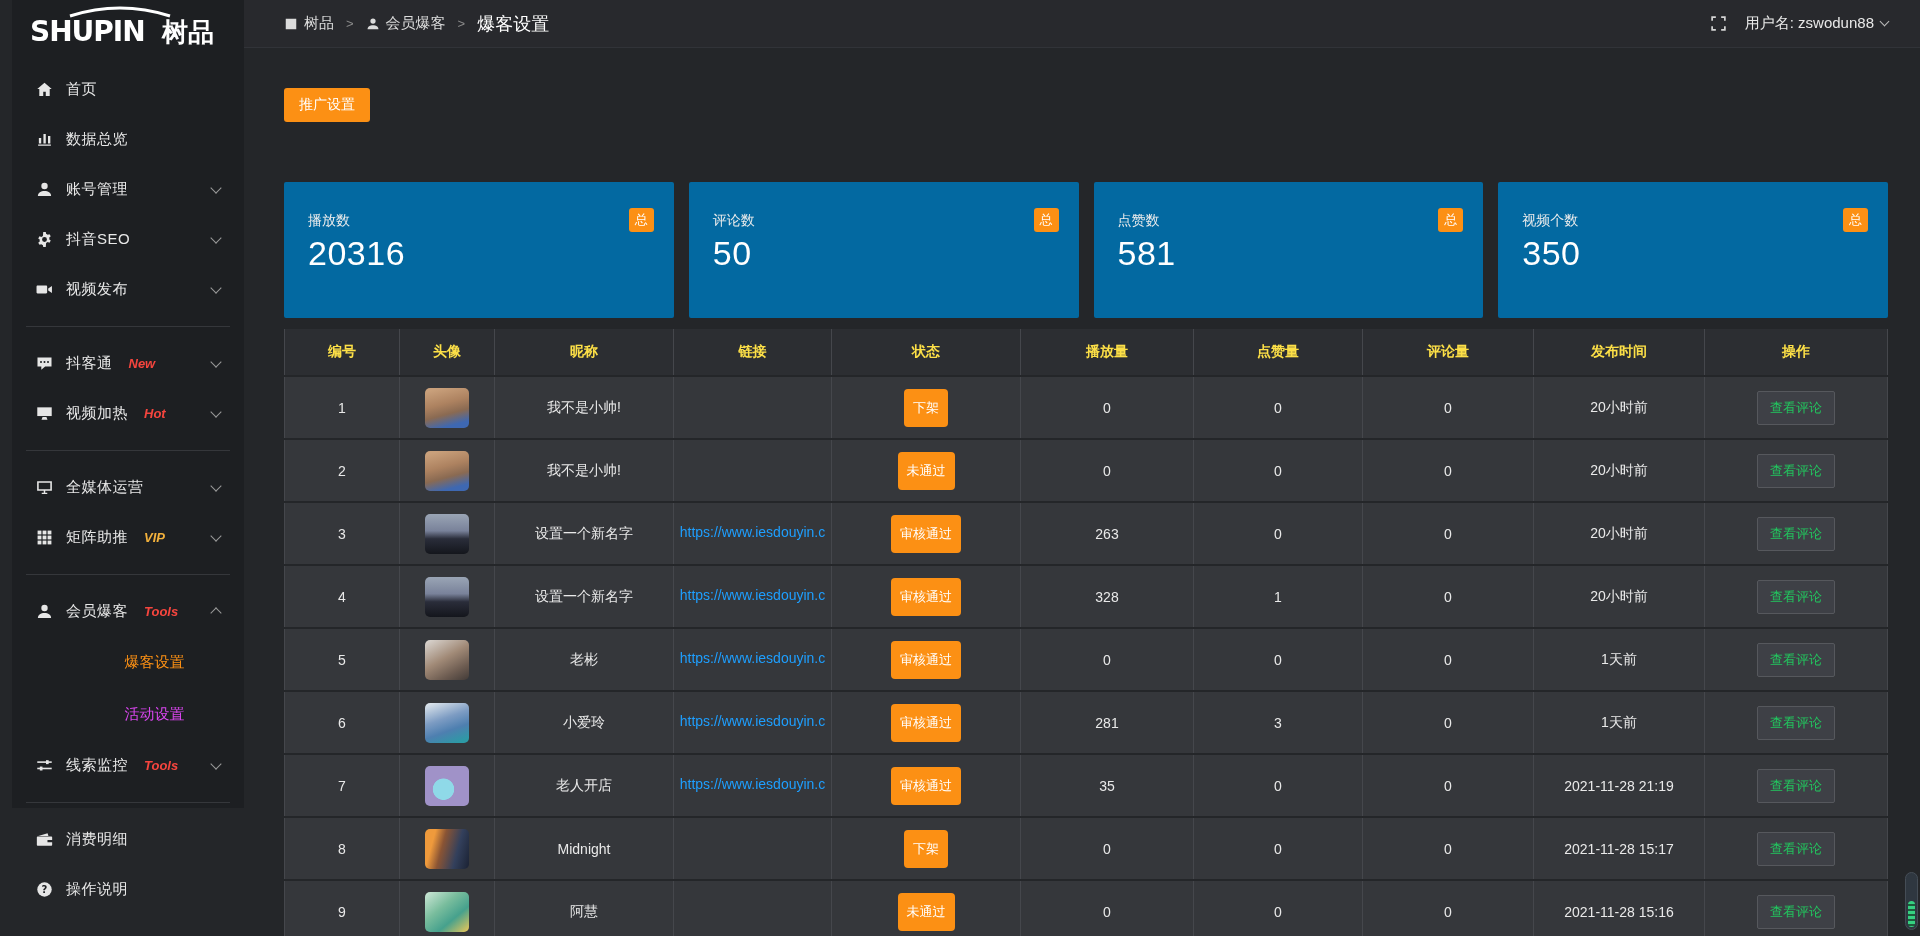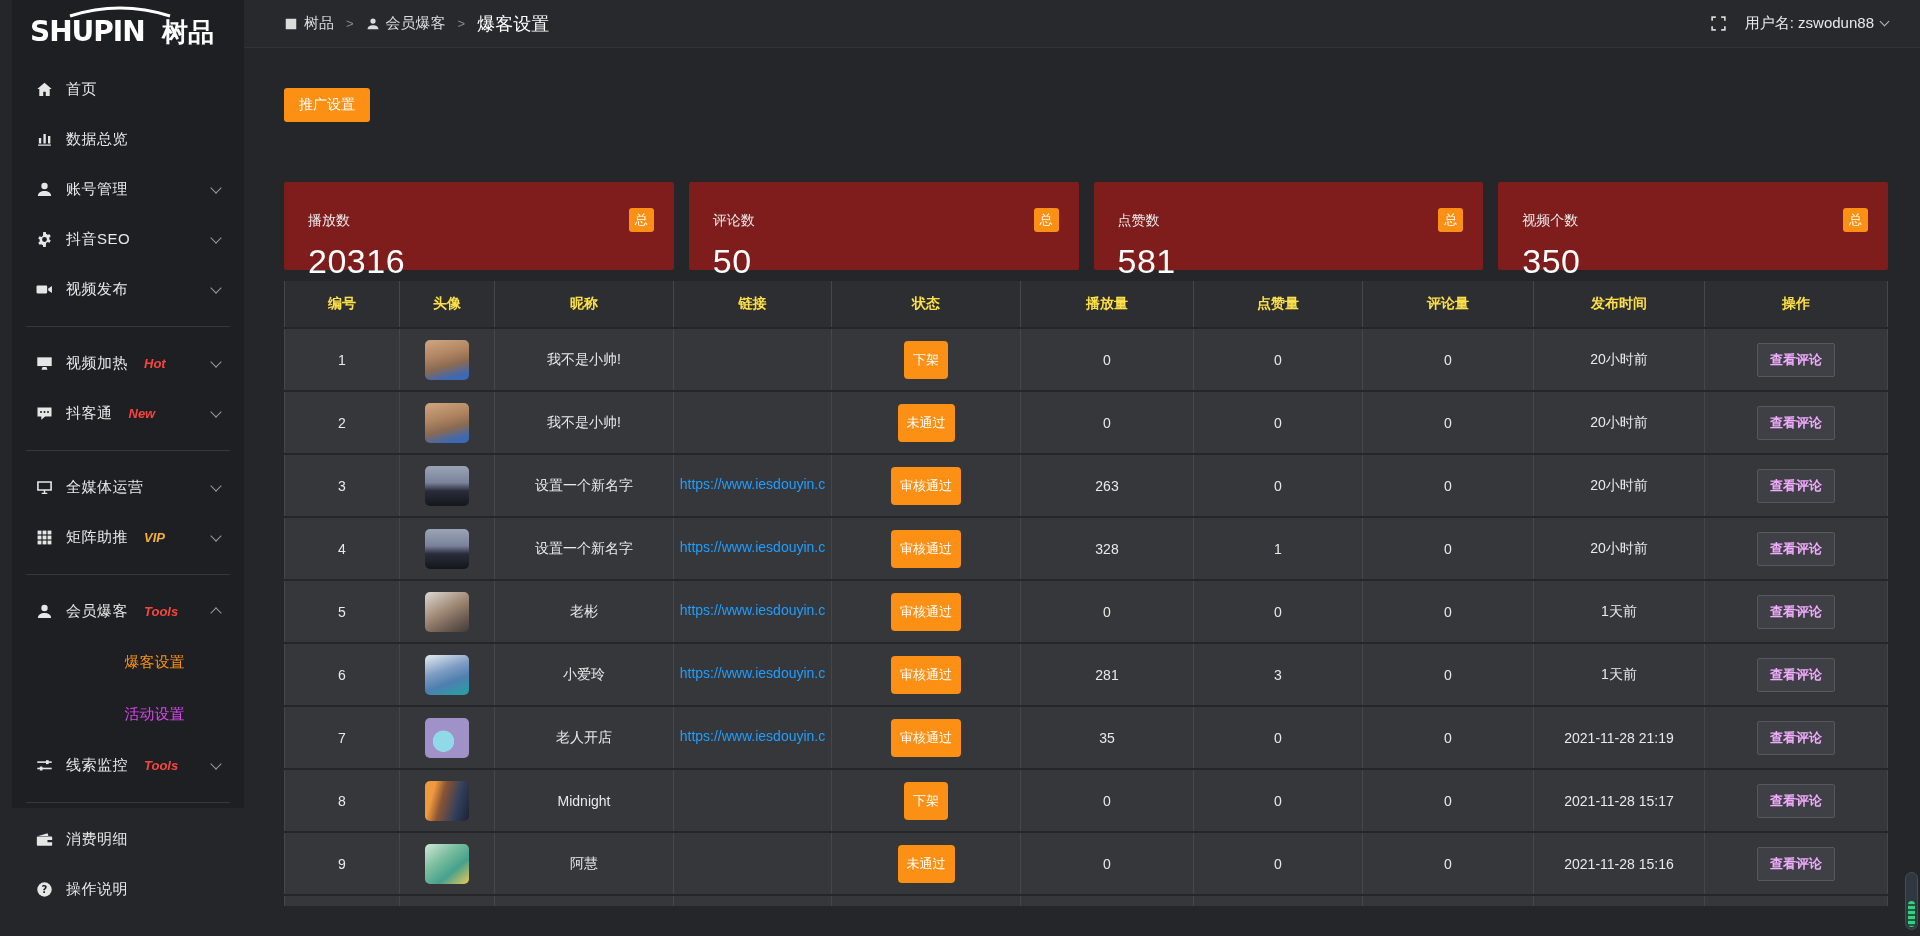--- a/index.html
+++ b/index.html
@@ -37,23 +37,23 @@
   .user-wrap { display:flex; align-items:center; font-size:15px; color:#e8e8e8; cursor:pointer; }
   .caret-down { width:7px; height:7px; border-right:1.5px solid #bbb; border-bottom:1.5px solid #bbb;
     transform:rotate(45deg); margin-left:7px; margin-top:-4px; }
 
   
   .content { padding:40px 32px 0 52px; }
   .promo-btn { background:var(--accent); color:#fff; border:none; border-radius:3px;
     font-size:14px; padding:8px 15px; cursor:pointer; font-family:inherit; }
 
   .stats-row { display:flex; gap:15px; margin-top:60px; }
-  .stat-card { position:relative; flex:1; height:88px; background:#7f1d1d; border-radius:2px; padding:30px 24px 0; }
+  .stat-card { position:relative; flex:1; height:136px; background:#0369a1; border-radius:2px; padding:30px 24px 0; }
   .stat-label { font-size:14px; color:#ececec; }
-  .stat-value { font-size:34px; color:#ffffff; margin-top:12px; letter-spacing:.5px; }
+  .stat-value { font-size:34px; color:#ffffff; margin-top:4px; letter-spacing:.5px; }
   .stat-badge { position:absolute; top:26px; right:20px; background:var(--accent); color:#fff;
     font-size:13px; padding:3px 6px; border-radius:3px; }
 
   
   .table-clip { margin-top:9px; height:627px; overflow:hidden; }
   table.grid { border-collapse:separate; border-spacing:0 2px; table-layout:fixed; width:1604px; }
   .grid th { background:#2c2e32; height:46px; font-size:14px; font-weight:bold; color:#fde047;
     border-right:1px solid #45474c; text-align:center; }
   .grid th:first-child, .grid td:first-child { border-left:1px solid #45474c; }
   .grid td { background:#35373b; height:61px; font-size:14px; color:#e9e9e9;
@@ -62,22 +62,22 @@
   .av-boy-photo      { background:linear-gradient(165deg,#c9a07b 8%,#ad8260 40%,#8a6a52 62%,#3e68b2 86%); }
   .av-sky-photo      { background:linear-gradient(180deg,#9aa5b5 0%,#79829a 42%,#2a2d3a 62%,#14161c 100%); }
   .av-face-photo     { background:linear-gradient(150deg,#d6d0ca 5%,#a18a77 45%,#6d5c51 75%,#423b38 100%); }
   .av-girl-photo     { background:linear-gradient(160deg,#d9e2ea 5%,#7d9cc3 40%,#4e7fb0 65%,#2d9aa6 92%); }
   .av-cartoon-photo  { background:radial-gradient(circle at 42% 58%,#8fd9e8 0 30%,#a092c8 32%); }
   .av-sunset-photo   { background:linear-gradient(105deg,#ef9a3c 0 20%,#8a5434 40%,#33405c 70%,#1b2233 100%); }
   .av-painting-photo { background:linear-gradient(140deg,#cfe8d8 0%,#79bd9d 38%,#46a18d 66%,#d9c35e 96%); }
   .link { color:var(--link); text-decoration:none; font-size:14px; white-space:nowrap; overflow:hidden; display:inline-block; max-width:96%; cursor:pointer; }
   .status-badge { display:inline-block; background:var(--accent); color:#fff; font-size:13px;
     padding:10px 9px; border-radius:4px; }
-  .action-btn { background:#3e4046; border:1px solid #56585d; color:#f0abfc; font-size:13px;
-    padding:7px 12px; border-radius:2px; cursor:pointer; font-family:inherit;font-weight:bold; }
+  .action-btn { background:#3e4046; border:1px solid #56585d; color:#22c55e; font-size:13px;
+    padding:7px 12px; border-radius:2px; cursor:pointer; font-family:inherit; }
 
   .scroll-indicator { position:absolute; right:2px; bottom:6px; width:13px; height:58px; border-radius:7px;
     background:#2f3740; border:1px solid #454d56; }
   .scroll-indicator::after { content:""; position:absolute; left:2px; right:2px; bottom:2px; height:26px;
     border-radius:4px; background:repeating-linear-gradient(180deg,#36d081 0 3px,#1d5c3c 3px 5px); }
 </style>
 </head>
 <body>
 
 <div class="sidebar">
@@ -139,40 +139,40 @@
           </svg>
         </span>
     <span class="side-label">视频发布</span>
 
     <span class="chevron down"></span>
   </div>
 <div class="side-divider"></div>
   <div class="side-item">
     <span class="side-icon">
           <svg viewBox="0 0 16 16">
-            <path fill="currentColor" d="M1.2 2.2h13.6v8.2H1.2z"></path>
-            <path fill="currentColor" d="M6.2 11.2h3.6l1 2.6H5.2z"></path>
-          </svg>
-        </span>
-    <span class="side-label">视频加热</span>
-    <span class="side-badge" style="color: rgb(245, 69, 62);">Hot</span>
-    <span class="chevron down"></span>
-  </div>
-
-  <div class="side-item">
-    <span class="side-icon">
-          <svg viewBox="0 0 16 16">
             <path fill="currentColor" d="M1.4 2.4h13.2v8.4H8.6L5 13.8v-3H1.4z"></path>
             <circle cx="4.7" cy="6.6" r=".95" fill="#1d1f22"></circle>
             <circle cx="8" cy="6.6" r=".95" fill="#1d1f22"></circle>
             <circle cx="11.3" cy="6.6" r=".95" fill="#1d1f22"></circle>
           </svg>
         </span>
     <span class="side-label">抖客通</span>
     <span class="side-badge" style="color: rgb(245, 69, 62);">New</span>
+    <span class="chevron down"></span>
+  </div>
+
+  <div class="side-item">
+    <span class="side-icon">
+          <svg viewBox="0 0 16 16">
+            <path fill="currentColor" d="M1.2 2.2h13.6v8.2H1.2z"></path>
+            <path fill="currentColor" d="M6.2 11.2h3.6l1 2.6H5.2z"></path>
+          </svg>
+        </span>
+    <span class="side-label">视频加热</span>
+    <span class="side-badge" style="color: rgb(245, 69, 62);">Hot</span>
     <span class="chevron down"></span>
   </div>
 <div class="side-divider"></div>
   <div class="side-item">
     <span class="side-icon">
           <svg viewBox="0 0 16 16">
             <path fill="none" stroke="currentColor" stroke-width="1.5" d="M1.8 2.8h12.4v7.6H1.8z"></path>
             <path fill="currentColor" d="M5.4 13h5.2v1.2H5.4zM7.3 10.4h1.4v2.6H7.3z"></path>
           </svg>
         </span>

